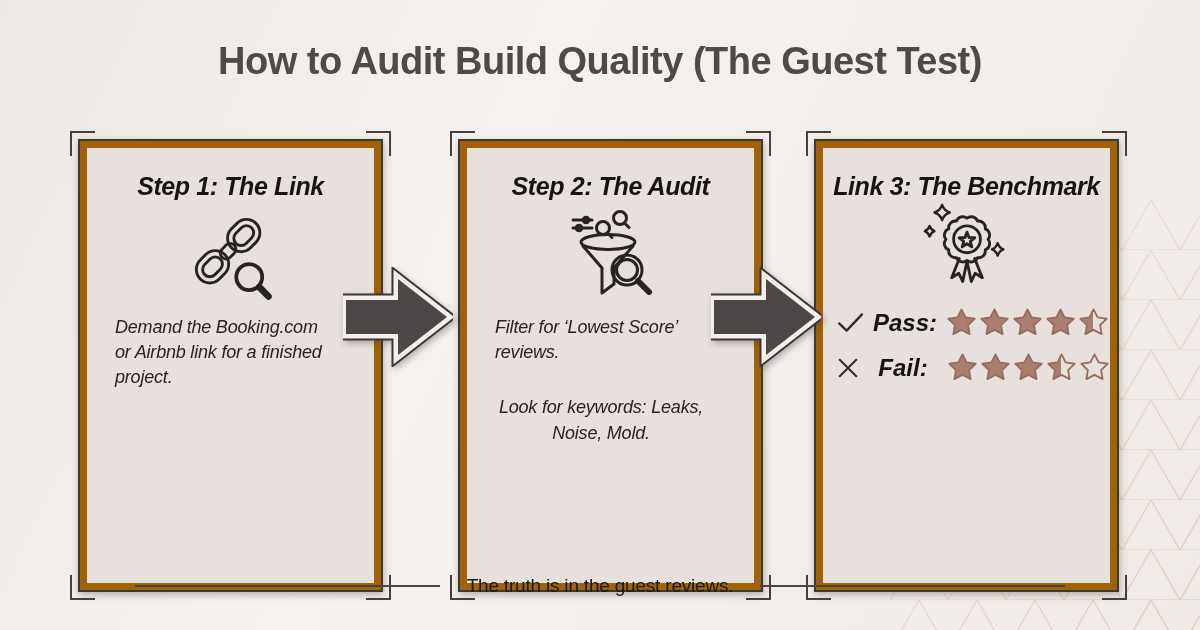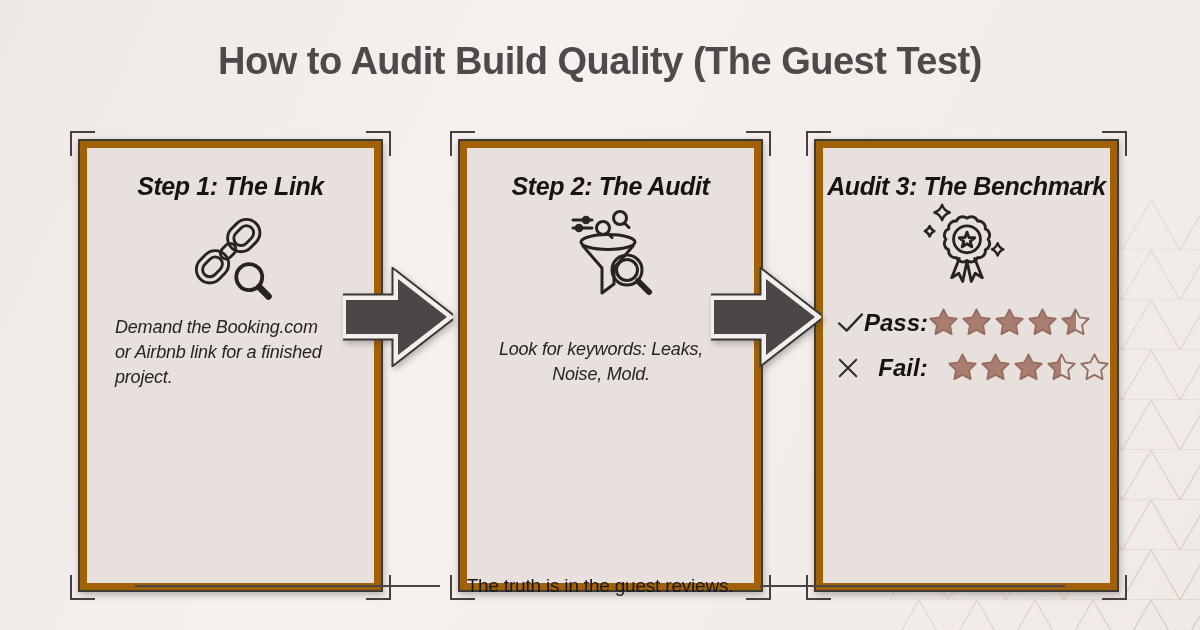--- a/index.html
+++ b/index.html
@@ -35,21 +35,21 @@
     letter-spacing:-0.4px;color:#161413;white-space:nowrap;
   }
   .icon-wrap{display:flex;justify-content:center;align-items:center;height:102px;margin-top:4px;}
   .c3 .icon-wrap{height:92px;margin-top:0;}
   .body-par{
     margin:8px 0 0 28px;max-width:212px;font-size:18px;line-height:1.4;
     color:#262322;letter-spacing:-0.2px;
   }
   .body-par.second{margin-top:30px;text-align:center;}
   
-  .bench-row{display:flex;align-items:center;margin:14px 0 0 14px;}
+  .bench-row{display:flex;align-items:center;gap:9px;margin:14px 0 0 14px;}
   .bench-row.fail{justify-content:space-between;}
   .bench-label{font-size:24px;font-weight:bold;color:#161413;}
   .stars{display:flex;gap:2px;align-items:center;}
   .star{width:31px;height:31px;display:block;}
   .bench-note{margin:3px 0 0 47px;max-width:240px;font-size:22.5px;line-height:1.3;color:#262322;letter-spacing:-0.2px;}
   
   .arrow{position:absolute;top:267px;width:110px;height:100px;filter:drop-shadow(2px 3px 3px rgba(70,60,55,.35));}
   .arrow.a1{left:343px;} .arrow.a2{left:711px;}
   
   .footer{
@@ -138,31 +138,32 @@
             <circle cx="61" cy="12" r="6.5"></circle>
               <line x1="65.5" y1="17" x2="70" y2="21.5"></line>
             <ellipse cx="49" cy="36" rx="27" ry="7.5"></ellipse>
             <path d="M24,40 L43,62 L43,87 L55,78 L55,62 L74,40"></path>
             <circle cx="68" cy="64" r="15"></circle>
             <circle cx="68" cy="64" r="10.5"></circle>
             <line x1="79" y1="75" x2="90" y2="86" stroke-width="6"></line>
           </g>
         </svg>
       </div>
+      <p class="body-par">Filter for ‘Lowest Score’ reviews.</p>
       <p class="body-par second">Look for keywords: Leaks, Noise, Mold.</p>
     </div>
   </div>
 
   <div class="card c3">
     <div class="bk tl"></div>
     <div class="bk tr"></div>
     <div class="bk bl"></div>
     <div class="bk br"></div>
     <div class="card-fill">
-      <p class="card-title">Audit 3: The Benchmark</p>
+      <p class="card-title">Link 3: The Benchmark</p>
       <div class="icon-wrap">
         <svg width="100" height="92" viewBox="0 0 104 96">
           <g class="icon-stroke" stroke-width="3">
             <path d="M74,40 A7 7 0 0 1 71.05,51 A7 7 0 0 1 63,59.05 A7 7 0 0 1 52,62 A7 7 0 0 1 41,59.05 A7 7 0 0 1 32.95,51 A7 7 0 0 1 30,40 A7 7 0 0 1 32.95,29 A7 7 0 0 1 41,20.95 A7 7 0 0 1 52,18 A7 7 0 0 1 63,20.95 A7 7 0 0 1 71.05,29 A7 7 0 0 1 74,40 Z"></path>
             <circle cx="52" cy="40" r="14"></circle>
             <polygon points="52,32.5 54.1,38.1 60.1,38.4 55.4,42.1 57,47.9 52,44.6 47,47.9 48.6,42.1 43.9,38.4 49.9,38.1"></polygon>
             <path d="M44,60 L36,80 L43.5,75.5 L47.5,84 L52,63"></path>
             <path d="M60,60 L68,80 L60.5,75.5 L56.5,84 L52,63"></path>
           </g>
           <g class="icon-stroke" stroke-width="2.5">

